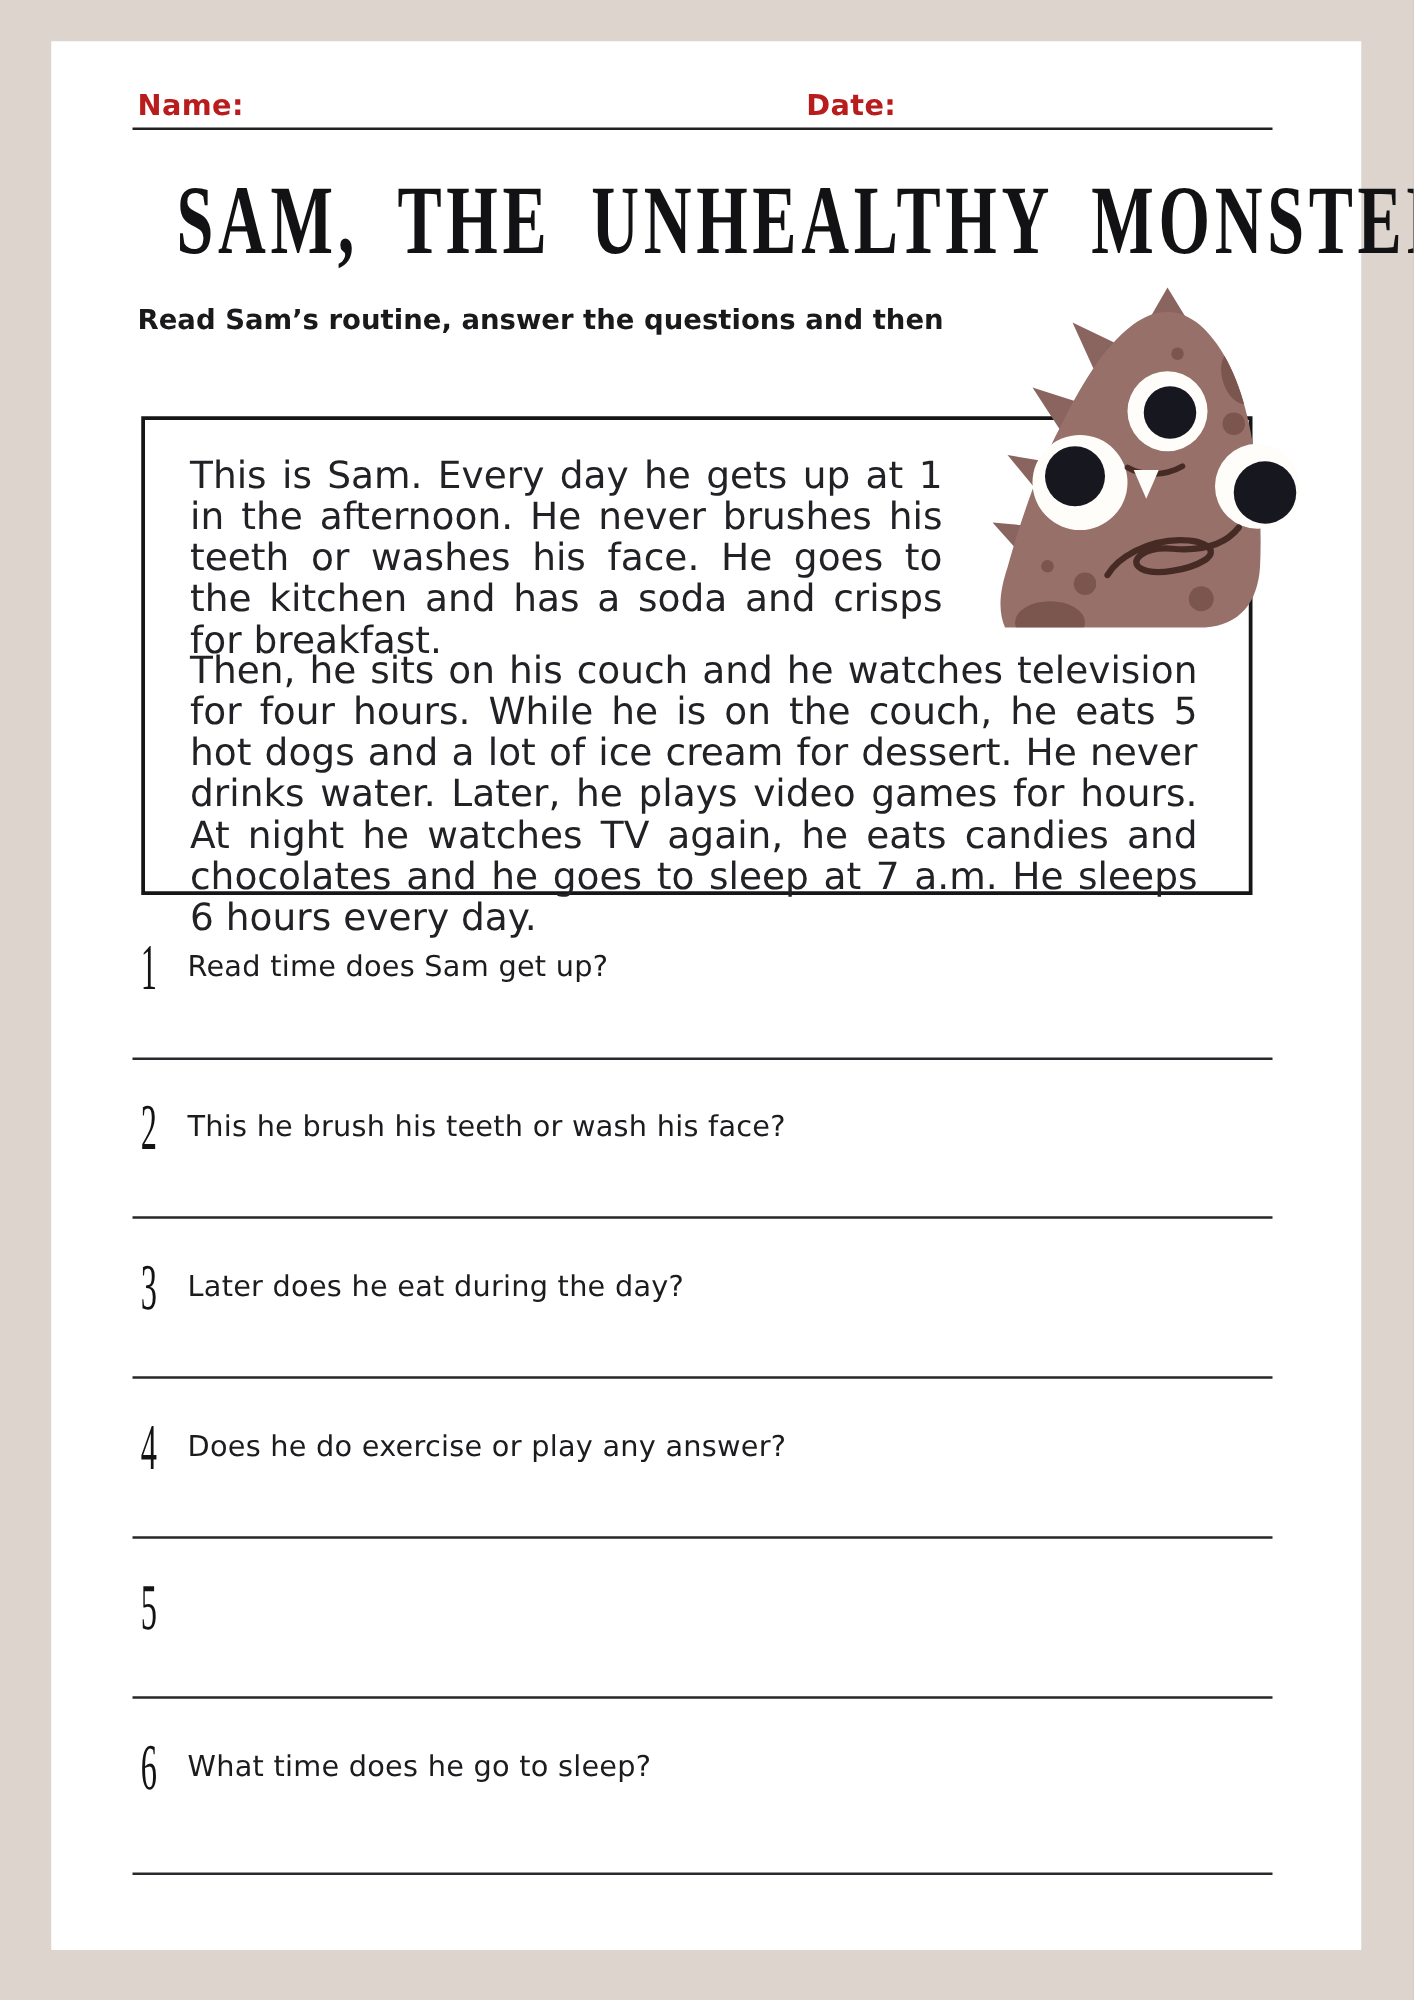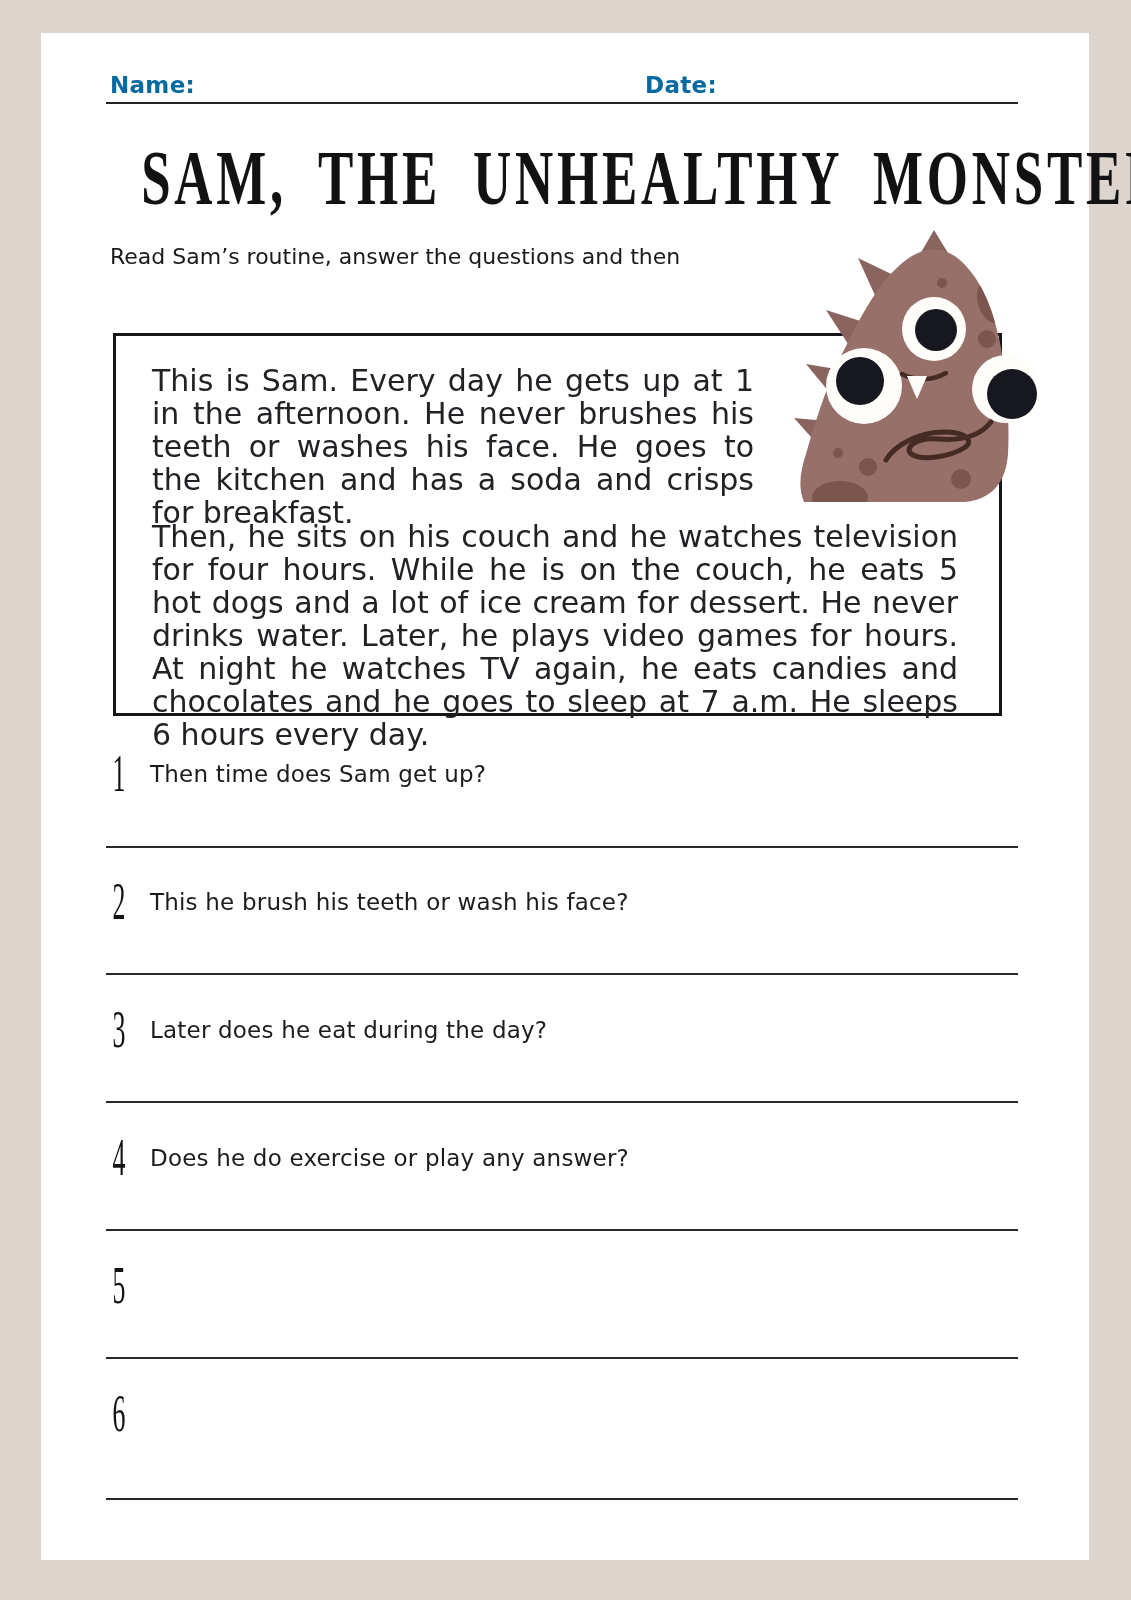--- a/index.html
+++ b/index.html
@@ -15,21 +15,21 @@
   .paper {
     position: absolute;
     left: 41px; top: 33px;
     width: 1048px; height: 1527px;
     background: #ffffff;
   }
   
   .hdr-label {
     position: absolute;
     font-size: 23px; font-weight: 700;
-    letter-spacing: 0.3px; color: #0369a1;
+    letter-spacing: 0.3px; color: #b91c1c;
   }
   .hdr-name { left: 110px; top: 72px; }
   .hdr-date { left: 645px; top: 72px; }
   .hdr-rule {
     position: absolute;
     left: 106px; top: 102px; width: 912px;
     border-top: 2px solid #222226;
   }
   
   .title {
@@ -40,21 +40,21 @@
     font-weight: 700; font-size: 57px;
     letter-spacing: 4px; word-spacing: 16px;
     color: #121214;
     transform: scale(0.93, 1.38);
     transform-origin: center top;
   }
   
   .instructions {
     position: absolute;
     left: 110px; top: 241px;
-    font-size: 22px; font-weight: 400;
+    font-size: 22px; font-weight: 700;
     line-height: 31px; color: #1a1a1d;
   }
   
   .passage-box {
     position: absolute;
     left: 113px; top: 333px;
     width: 889px; height: 383px;
     border: 3px solid #161618;
     background: #ffffff;
   }
@@ -157,21 +157,21 @@
     <g>
       <path class="m-line" d="M 108 148 C 120 155 138 155 152 147" stroke-width="4.5"></path>
       <path d="M 113 150 L 133 150 L 123 173 Z" fill="#fffdf9"></path>
     </g>
 
     <path class="m-line" stroke-width="5" d="M 92 234 C 100 220 124 206 150 206 C 172 206 181 215 170 222 C 157 230 130 235 119 229 C 108 223 121 211 144 213 C 168 215 186 210 197 196"></path>
   </svg>
 
   <div class="q-row" style="top:753px">
     <span class="q-num">1</span>
-    <span class="q-text">Then time does Sam get up?</span>
+    <span class="q-text">Read time does Sam get up?</span>
   </div>
   <div class="answer-line" style="top:846px"></div>
 
   <div class="q-row" style="top:881px">
     <span class="q-num">2</span>
     <span class="q-text">This he brush his teeth or wash his face?</span>
   </div>
   <div class="answer-line" style="top:973px"></div>
 
   <div class="q-row" style="top:1009px">
@@ -186,15 +186,16 @@
   </div>
   <div class="answer-line" style="top:1229px"></div>
 
   <div class="q-row" style="top:1265px">
     <span class="q-num">5</span>
   </div>
   <div class="answer-line" style="top:1357px"></div>
 
   <div class="q-row" style="top:1393px">
     <span class="q-num">6</span>
+    <span class="q-text">What time does he go to sleep?</span>
   </div>
   <div class="answer-line" style="top:1498px"></div>
 </div>
 
 </body></html>

